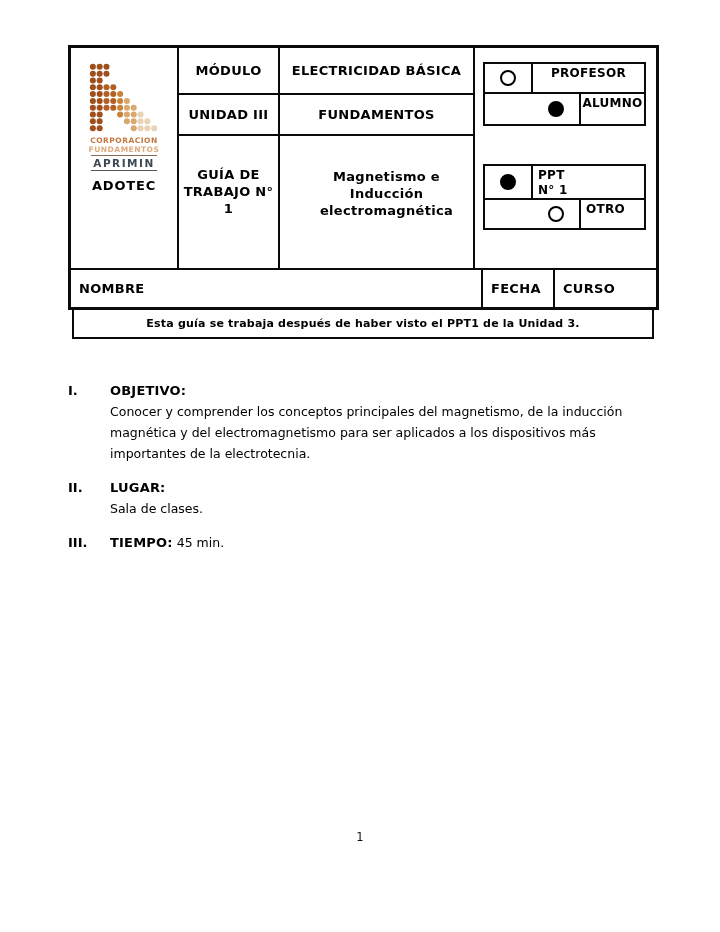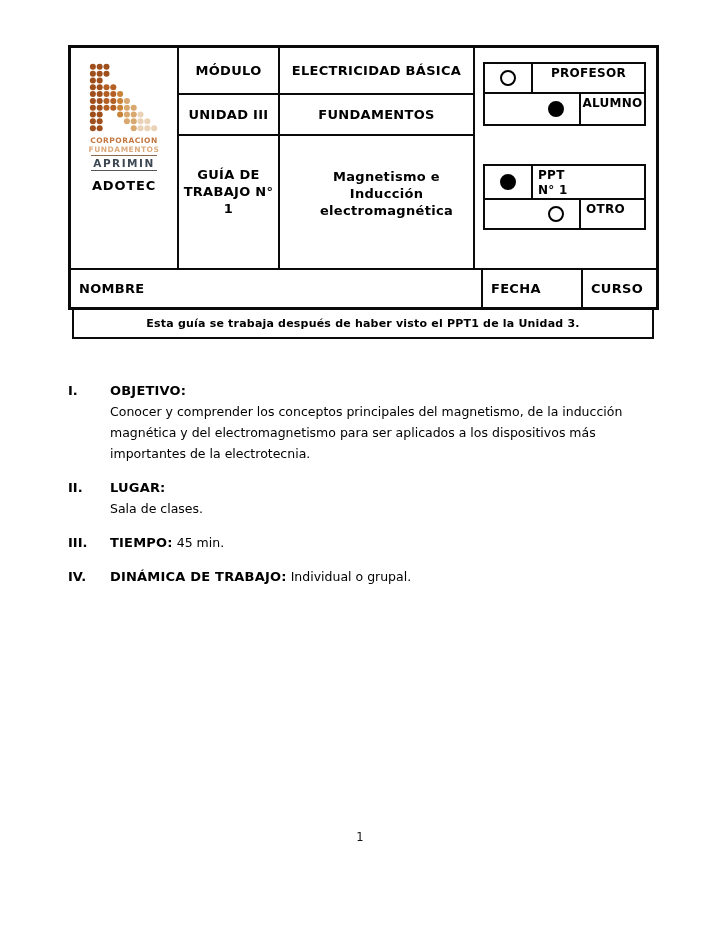--- a/index.html
+++ b/index.html
@@ -82,21 +82,21 @@
 
   
   .table-bottom {
     display:flex; border-top:2px solid #0a0a0a; height:39px;
   }
   .tb-cell {
     display:flex; align-items:center; padding-left:8px;
     font-weight:700; font-size:13px; letter-spacing:.3px;
   }
   .cell-nombre { width:412px; flex:none; border-right:2px solid #0a0a0a; }
-  .cell-fecha  { width:100px;  flex:none; border-right:2px solid #0a0a0a; }
+  .cell-fecha  { width:72px;  flex:none; border-right:2px solid #0a0a0a; }
   .cell-curso  { flex:1; }
 
   
   .notice-box {
     position:absolute; left:72px; top:308px; width:582px; height:31px;
     border:2px solid #0a0a0a;
     display:flex; align-items:center; justify-content:center;
     font-weight:700; font-size:11px; letter-spacing:.2px;
   }
 
@@ -256,25 +256,18 @@
     </div>
 
     <div class="section">
       <div class="sec-num">III.</div>
       <div class="sec-content">
         <span class="sec-title">TIEMPO:</span>
         <span class="sec-body">45 min.</span>
       </div>
     </div>
 
-    <div class="section">
-      <div class="sec-num">IV.</div>
-      <div class="sec-content">
-        <span class="sec-title">DINÁMICA DE TRABAJO:</span>
-        <span class="sec-body">Individual o grupal.</span>
-      </div>
-    </div>
 
   </div>
 
   <div class="page-number">1</div>
 
 </div>
 
 </body></html>

